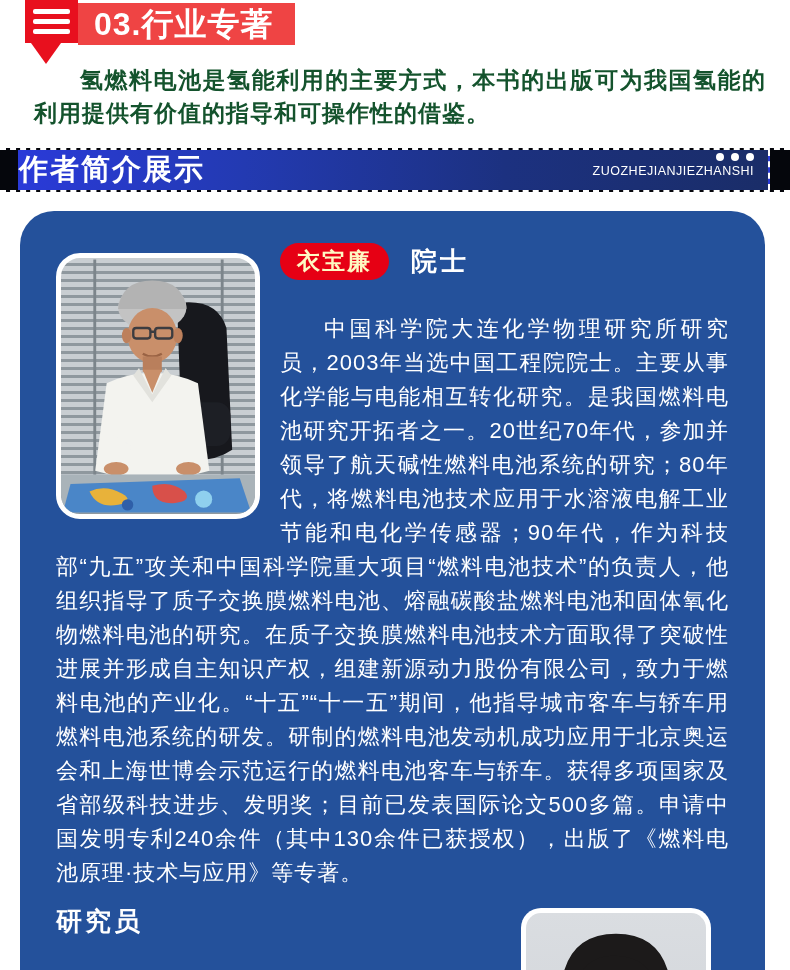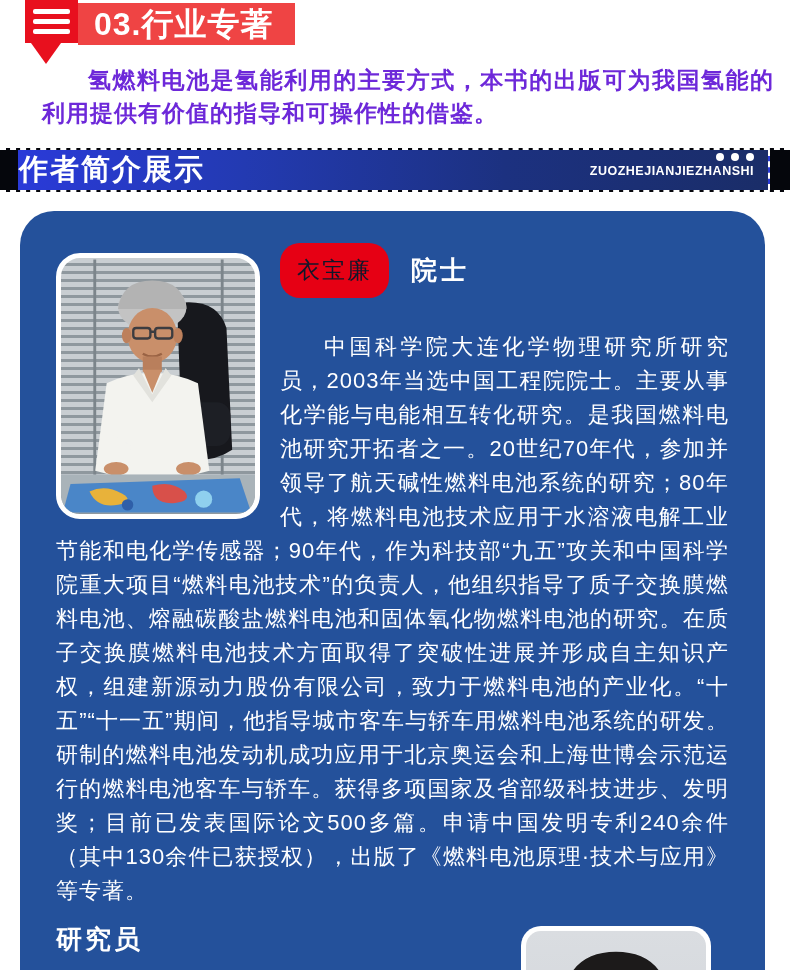--- a/index.html
+++ b/index.html
@@ -27,22 +27,22 @@
     border-top:21px solid #e8101e;
   }
   .title-box {
     position:absolute; left:78px; top:3px; height:42px; z-index:2;
     background:#ef4444; color:#ffffff;
     font-size:32px; font-weight:bold; line-height:42px;
     padding:0 22px 0 16px; letter-spacing:1px;
     white-space:nowrap;
   }
   .intro {
-    position:absolute; top:64px; left:42px; width:732px;
-    color:#6d28d9; font-size:23px; font-weight:bold;
+    position:absolute; top:64px; left:34px; width:732px;
+    color:#14532d; font-size:23px; font-weight:bold;
     line-height:33px; text-indent:2em; text-align:justify;
     letter-spacing:1px;
   }
 
   
   .banner {
     position:absolute; top:148px; left:0; width:790px; height:44px;
     background:#05060c;
     border-top:2px dashed #ffffff;
     border-bottom:2px dashed #ffffff;
@@ -57,34 +57,34 @@
     color:#ffffff; font-size:29px; font-weight:bold;
     letter-spacing:2px; padding-left:1px;
   }
   .banner-right {
     position:absolute; right:14px; top:3px;
     display:flex; flex-direction:column; align-items:flex-end;
   }
   .dots { display:flex; gap:7px; margin-bottom:3px; }
   .dots i { width:8px; height:8px; border-radius:50%; background:#ffffff; }
   .banner-sub {
-    color:#ffffff; font-size:12.5px; letter-spacing:0.5px; font-weight:bold;
+    color:#ffffff; font-size:12.5px; letter-spacing:0.5px; font-weight:normal;
   }
 
   
   .card {
     position:absolute; top:211px; left:20px; width:745px; height:800px;
     background:#24519b; border-radius:34px;
     padding:28px 36px 0 36px;
   }
   .badge-row { display:flex; align-items:center; gap:22px; margin:4px 0 10px 0; }
   .pill {
-    background:#e60014; color:#0f172a;
-    font-size:23px; font-weight:normal; letter-spacing:2px;
-    padding:12px 17px; border-radius:20px; white-space:nowrap;
+    background:#e60014; color:#fef9c3;
+    font-size:23px; font-weight:bold; letter-spacing:2px;
+    padding:3px 17px; border-radius:20px; white-space:nowrap;
   }
   .role { color:#ffffff; font-size:26px; font-weight:bold; letter-spacing:3px; white-space:nowrap; }
   .bio {
     color:#ffffff; font-size:22px; line-height:34px;
     text-align:justify; text-indent:2em; letter-spacing:1px;margin-top:32px;
   }
   .author2 { margin-top:14px; }
 
   
   .photo1 {

